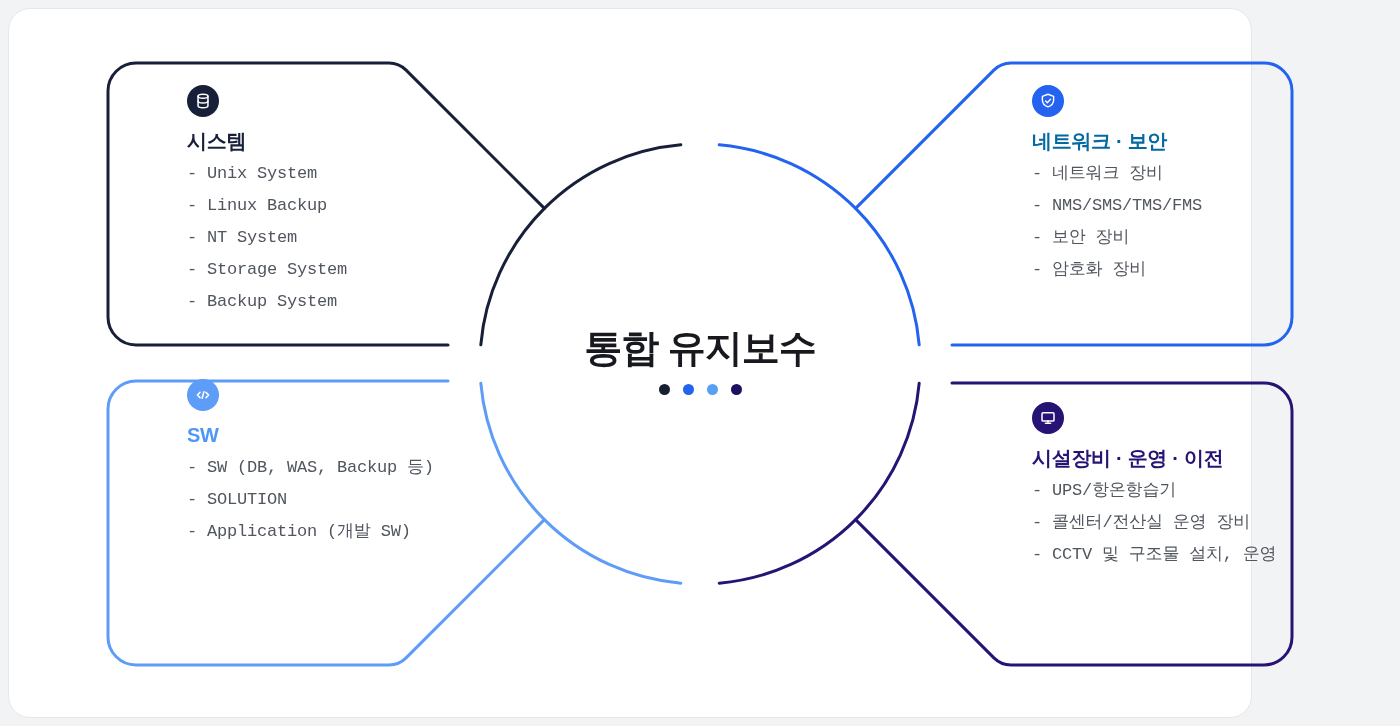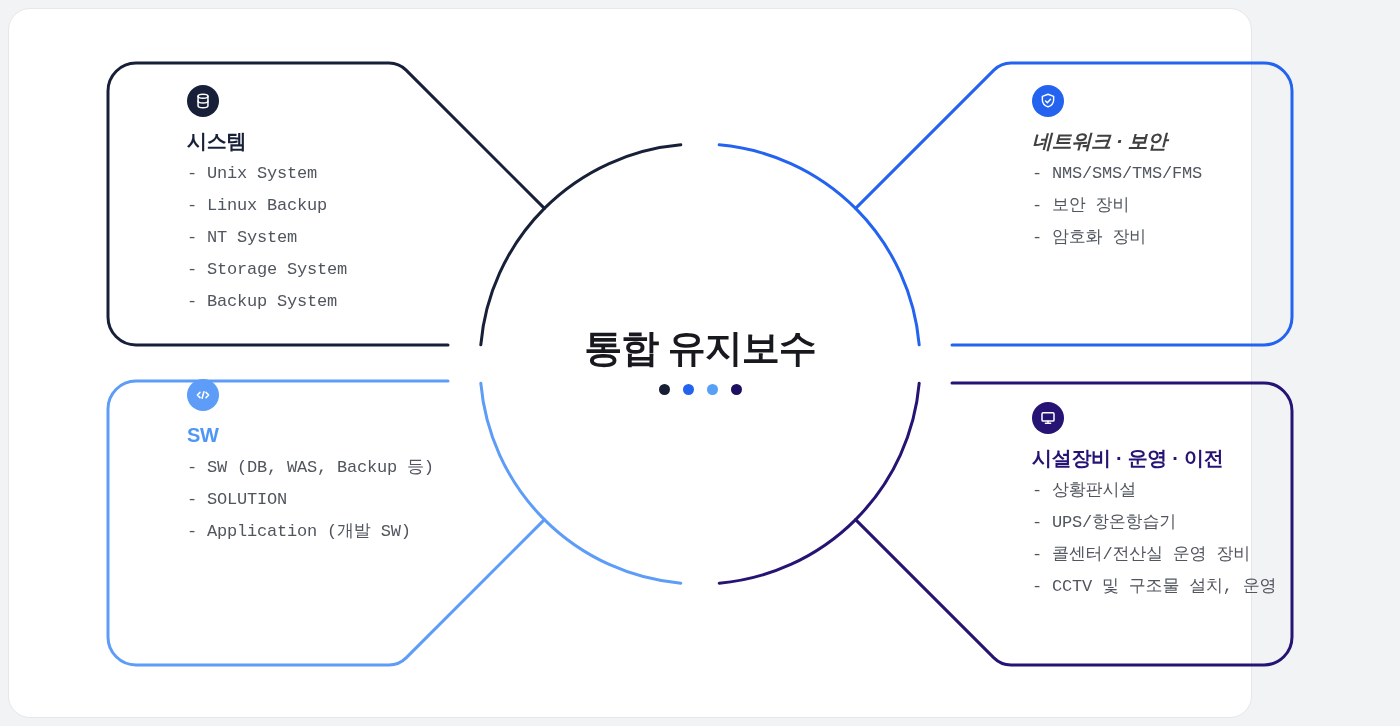--- a/index.html
+++ b/index.html
@@ -33,21 +33,21 @@
   .icon-blue   { background: #2363ef; }
   .icon-lblue  { background: #5d9cf7; }
   .icon-indigo { background: #261374; }
 
   .box-title {
     margin: 12px 0 5px;
     font-size: 20px; font-weight: 700; line-height: 24px;
     letter-spacing: -0.3px;
   }
   .t-navy   { color: #172038; }
-  .t-blue   { color: #404040; font-style: italic; }
+  .t-blue   { color: #0369a1; }
   .t-lblue  { color: #4f97f7; }
   .t-indigo { color: #261374; }
 
   .box-list { list-style: none; font-family: Liberation Mono, monospace; }
   .box-list li {
     font-size: 17px; line-height: 32px; color: #50555e;
     letter-spacing: -0.2px; white-space: nowrap;
   }
 
   .center-area {
@@ -106,20 +106,21 @@
 
   <div class="box-content tr">
     <div class="icon-circle icon-blue">
       <svg width="18" height="18" viewBox="0 0 24 24" fill="none" stroke="#ffffff" stroke-width="1.9" stroke-linecap="round" stroke-linejoin="round">
         <path d="M12 3l7.5 2.8v4.7c0 4.6-3.2 7.6-7.5 9.3-4.3-1.7-7.5-4.7-7.5-9.3V5.8z"></path>
         <path d="M8.8 11.9l2.3 2.3 4.3-4.6"></path>
       </svg>
     </div>
     <h3 class="box-title t-blue">네트워크 · 보안</h3>
     <ul class="box-list">
+      <li>- 네트워크 장비</li>
       <li>- NMS/SMS/TMS/FMS</li>
       <li>- 보안 장비</li>
       <li>- 암호화 장비</li>
     </ul>
   </div>
 
   <div class="box-content bl">
     <div class="icon-circle icon-lblue">
       <svg width="18" height="18" viewBox="0 0 24 24" fill="none" stroke="#ffffff" stroke-width="2.1" stroke-linecap="round" stroke-linejoin="round">
         <path d="M8 8.5L4.5 12L8 15.5"></path>
@@ -138,21 +139,20 @@
   <div class="box-content br">
     <div class="icon-circle icon-indigo">
       <svg width="18" height="18" viewBox="0 0 24 24" fill="none" stroke="#ffffff" stroke-width="2" stroke-linecap="round" stroke-linejoin="round">
         <rect x="4" y="5" width="16" height="11" rx="1.5"></rect>
         <path d="M12 16v3"></path>
         <path d="M8.5 19h7"></path>
       </svg>
     </div>
     <h3 class="box-title t-indigo">시설장비 · 운영 · 이전</h3>
     <ul class="box-list">
-      <li>- 상황판시설</li>
       <li>- UPS/항온항습기</li>
       <li>- 콜센터/전산실 운영 장비</li>
       <li>- CCTV 및 구조물 설치, 운영</li>
     </ul>
   </div>
 
   <div class="center-area">
     <div class="center-title">통합 유지보수</div>
     <div class="center-dots">
       <span class="dot-1"></span>

